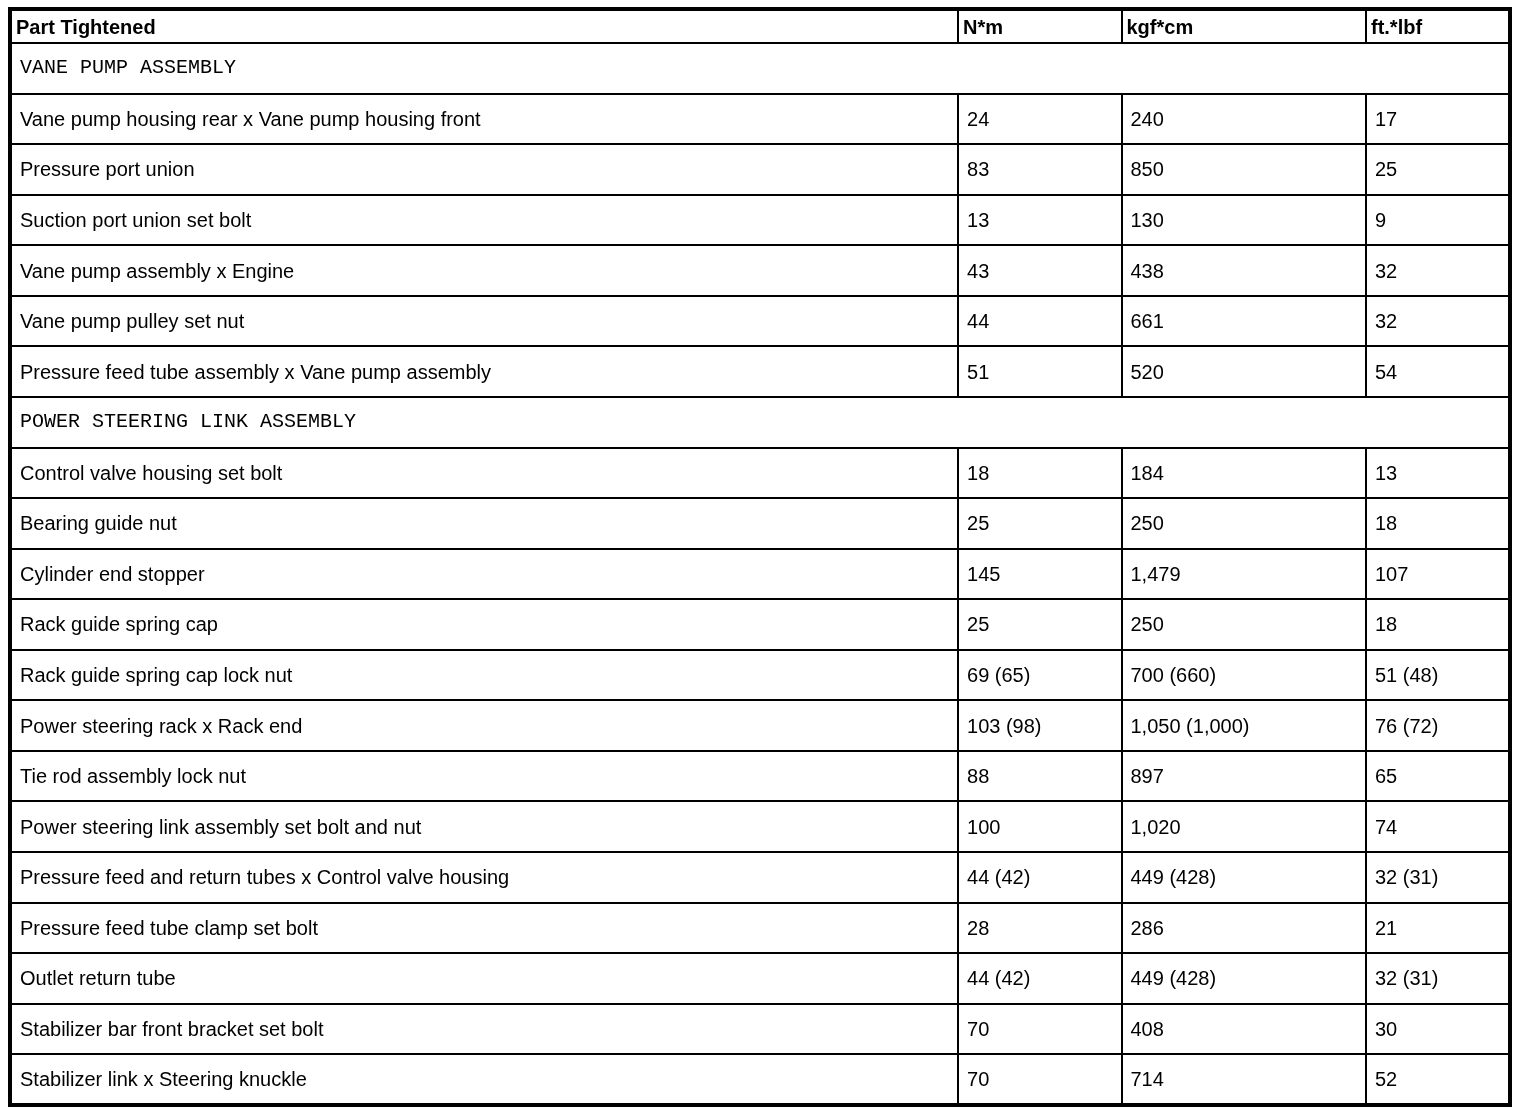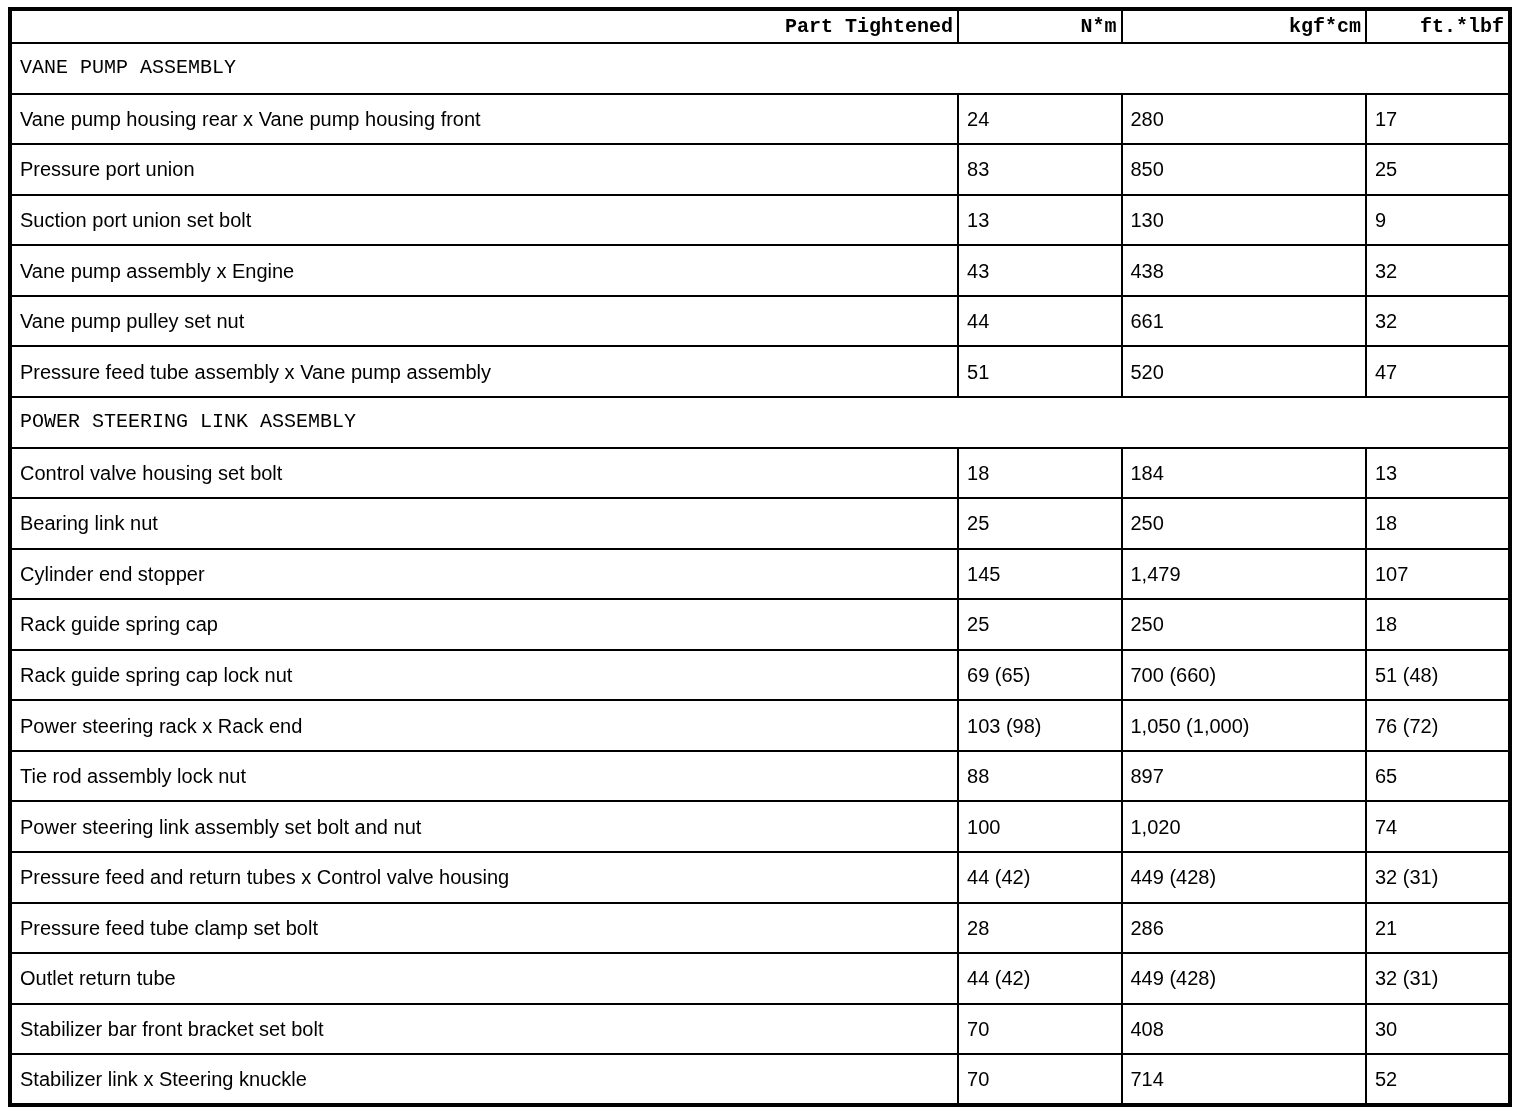--- a/index.html
+++ b/index.html
@@ -28,24 +28,23 @@
     border: 2px solid #000000;
     font-size: 20px;
     line-height: 1.1;
     vertical-align: middle;
     overflow: hidden;
     white-space: nowrap;
     box-sizing: border-box;
   }
   table.spec-table th {
     font-weight: bold;
-    text-align: right;
+    text-align: left;
     height: 34px;
     padding: 2px 4px;
-    font-family: Liberation Mono, monospace;
   }
   table.spec-table td {
     height: 40px;
     padding: 2px 4px 2px 8px;
     text-align: left;
     font-weight: normal;
   }
   td.section-cell {
     text-align: left;
     padding-left: 8px;
@@ -75,21 +74,21 @@
       </tr>
     </thead>
     <tbody>
 
     <tr>
           <td colspan="4" class="section-cell">VANE PUMP ASSEMBLY</td>
         </tr>
         <tr>
           <td>Vane pump housing rear x Vane pump housing front</td>
           <td class="value-cell">24</td>
-          <td class="value-cell">280</td>
+          <td class="value-cell">240</td>
           <td class="value-cell">17</td>
         </tr>
         <tr>
           <td>Pressure port union</td>
           <td class="value-cell">83</td>
           <td class="value-cell">850</td>
           <td class="value-cell">25</td>
         </tr>
         <tr>
           <td>Suction port union set bolt</td>
@@ -106,33 +105,33 @@
         <tr>
           <td>Vane pump pulley set nut</td>
           <td class="value-cell">44</td>
           <td class="value-cell">661</td>
           <td class="value-cell">32</td>
         </tr>
         <tr>
           <td>Pressure feed tube assembly x Vane pump assembly</td>
           <td class="value-cell">51</td>
           <td class="value-cell">520</td>
-          <td class="value-cell">47</td>
+          <td class="value-cell">54</td>
         </tr>
         <tr>
           <td colspan="4" class="section-cell">POWER STEERING LINK ASSEMBLY</td>
         </tr>
         <tr>
           <td>Control valve housing set bolt</td>
           <td class="value-cell">18</td>
           <td class="value-cell">184</td>
           <td class="value-cell">13</td>
         </tr>
         <tr>
-          <td>Bearing link nut</td>
+          <td>Bearing guide nut</td>
           <td class="value-cell">25</td>
           <td class="value-cell">250</td>
           <td class="value-cell">18</td>
         </tr>
         <tr>
           <td>Cylinder end stopper</td>
           <td class="value-cell">145</td>
           <td class="value-cell">1,479</td>
           <td class="value-cell">107</td>
         </tr>

